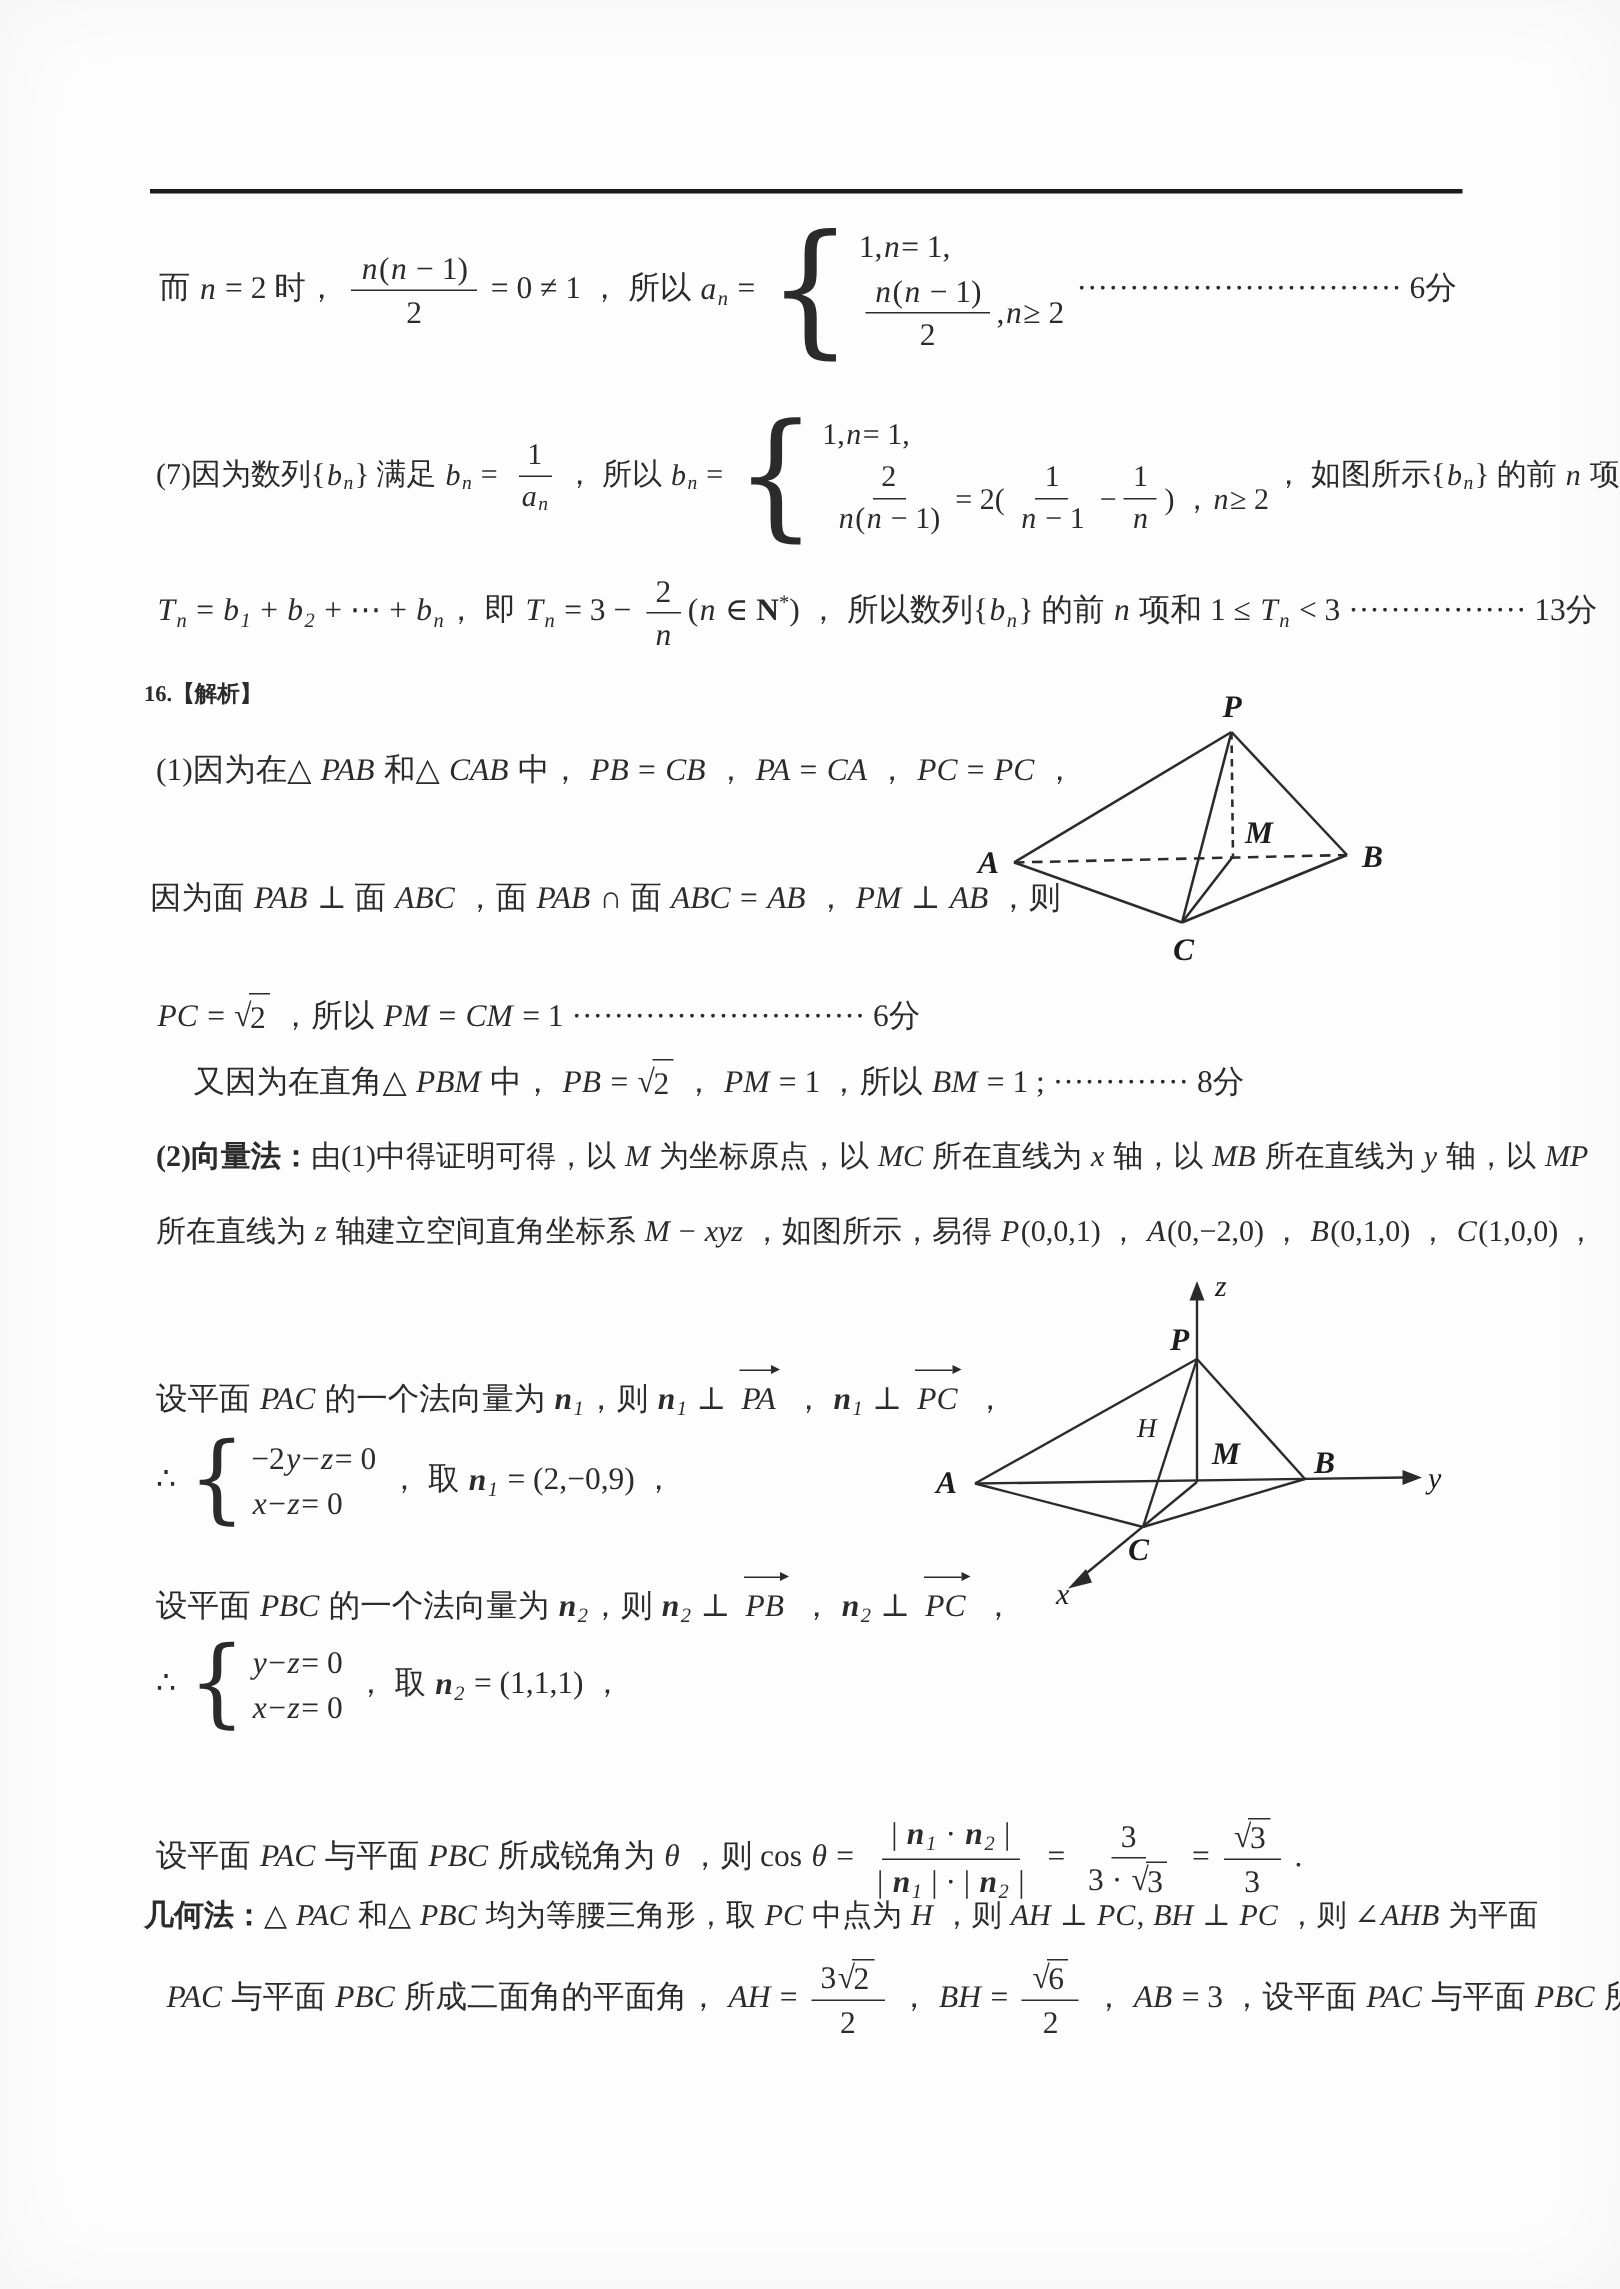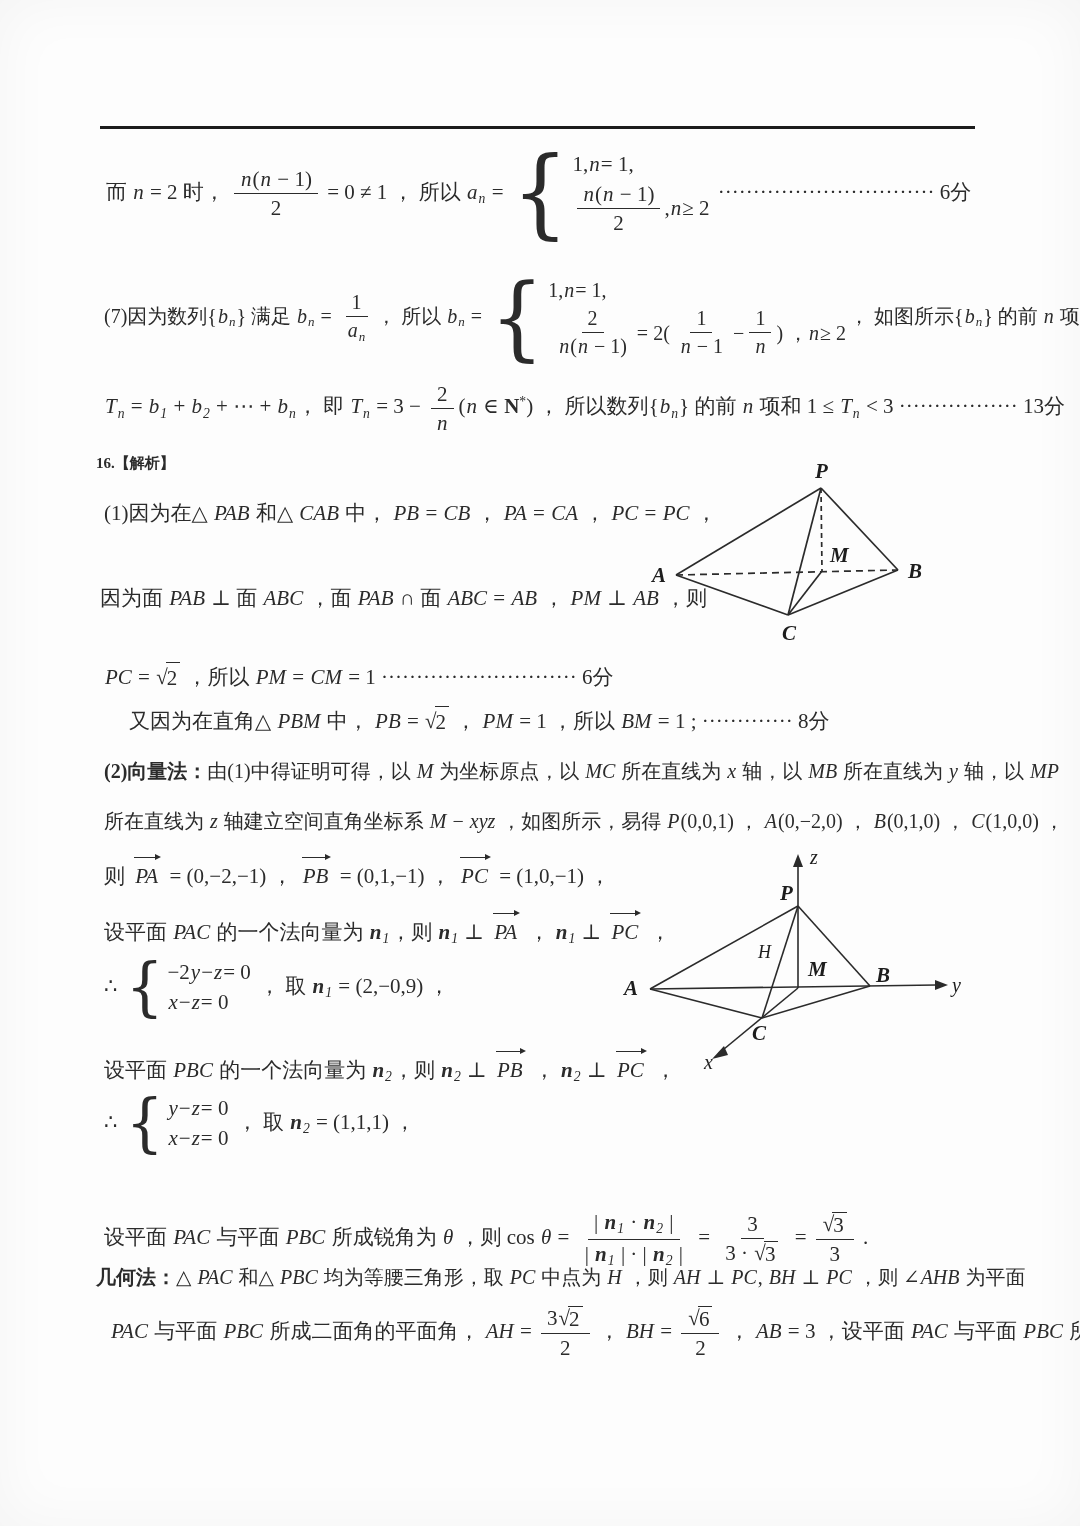--- a/index.html
+++ b/index.html
@@ -104,21 +104,20 @@
   <div class="mline" style="left:104px;top:662px;"><span class="mi">PC</span><span class="mt"> = </span><span class="sqrt">
         <span class="rsign">√</span>
         <span class="rad">2</span>
       </span><span class="mt"> ，所以 </span><span class="mi">PM</span><span class="mt"> = </span><span class="mi">CM</span><span class="mt"> = 1 ····························  6分</span></div>
   <div class="mline" style="left:100px;top:706px;margin-left:29px;"><span class="mt">又因为在直角△ </span><span class="mi">PBM</span><span class="mt"> 中， </span><span class="mi">PB</span><span class="mt"> = </span><span class="sqrt">
         <span class="rsign">√</span>
         <span class="rad">2</span>
       </span><span class="mt"> ， </span><span class="mi">PM</span><span class="mt"> = 1 ，所以 </span><span class="mi">BM</span><span class="mt"> = 1 ; ·············  8分</span></div>
   <div class="mline" style="left:104px;top:756px;font-size:20px;"><span class="mbu">(2)向量法：</span><span class="mt">由(1)中得证明可得，以 </span><span class="mi">M</span><span class="mt"> 为坐标原点，以 </span><span class="mi">MC</span><span class="mt"> 所在直线为 </span><span class="mi">x</span><span class="mt"> 轴，以 </span><span class="mi">MB</span><span class="mt"> 所在直线为 </span><span class="mi">y</span><span class="mt"> 轴，以 </span><span class="mi">MP</span></div>
   <div class="mline" style="left:104px;top:806px;font-size:20px;"><span class="mt">所在直线为 </span><span class="mi">z</span><span class="mt"> 轴建立空间直角坐标系 </span><span class="mi">M</span><span class="mt"> − </span><span class="mi">xyz</span><span class="mt"> ，如图所示，易得 </span><span class="mi">P</span><span class="mt">(0,0,1) ， </span><span class="mi">A</span><span class="mt">(0,−2,0) ， </span><span class="mi">B</span><span class="mt">(0,1,0) ， </span><span class="mi">C</span><span class="mt">(1,0,0) ，</span></div>
-  <div class="mline" style="left:104px;top:860px;"><span class="mt">则 </span><span class="vec">PA</span><span class="mt"> = (0,−2,−1) ， </span><span class="vec">PB</span><span class="mt"> = (0,1,−1) ， </span><span class="vec">PC</span><span class="mt"> = (1,0,−1) ，</span></div>
   <div class="mline" style="left:104px;top:916px;"><span class="mt">设平面 </span><span class="mi">PAC</span><span class="mt"> 的一个法向量为 </span><span class="mb">n</span><span class="msub">1</span><span class="mt">，则 </span><span class="mb">n</span><span class="msub">1</span><span class="mt"> ⊥ </span><span class="vec">PA</span><span class="mt"> ， </span><span class="mb">n</span><span class="msub">1</span><span class="mt"> ⊥ </span><span class="vec">PC</span><span class="mt"> ，</span></div>
   <div class="mline" style="left:104px;top:960px;"><span class="mt">∴ </span><span class="cases">
         <span class="brace" style="font-size: 2.835em;">{</span>
         <span class="crows">
           <span class="crow">
             <span class="mt">−2</span>
             <span class="mi">y</span>
             <span class="mt"> − </span>
             <span class="mi">z</span>
             <span class="mt"> = 0</span>

